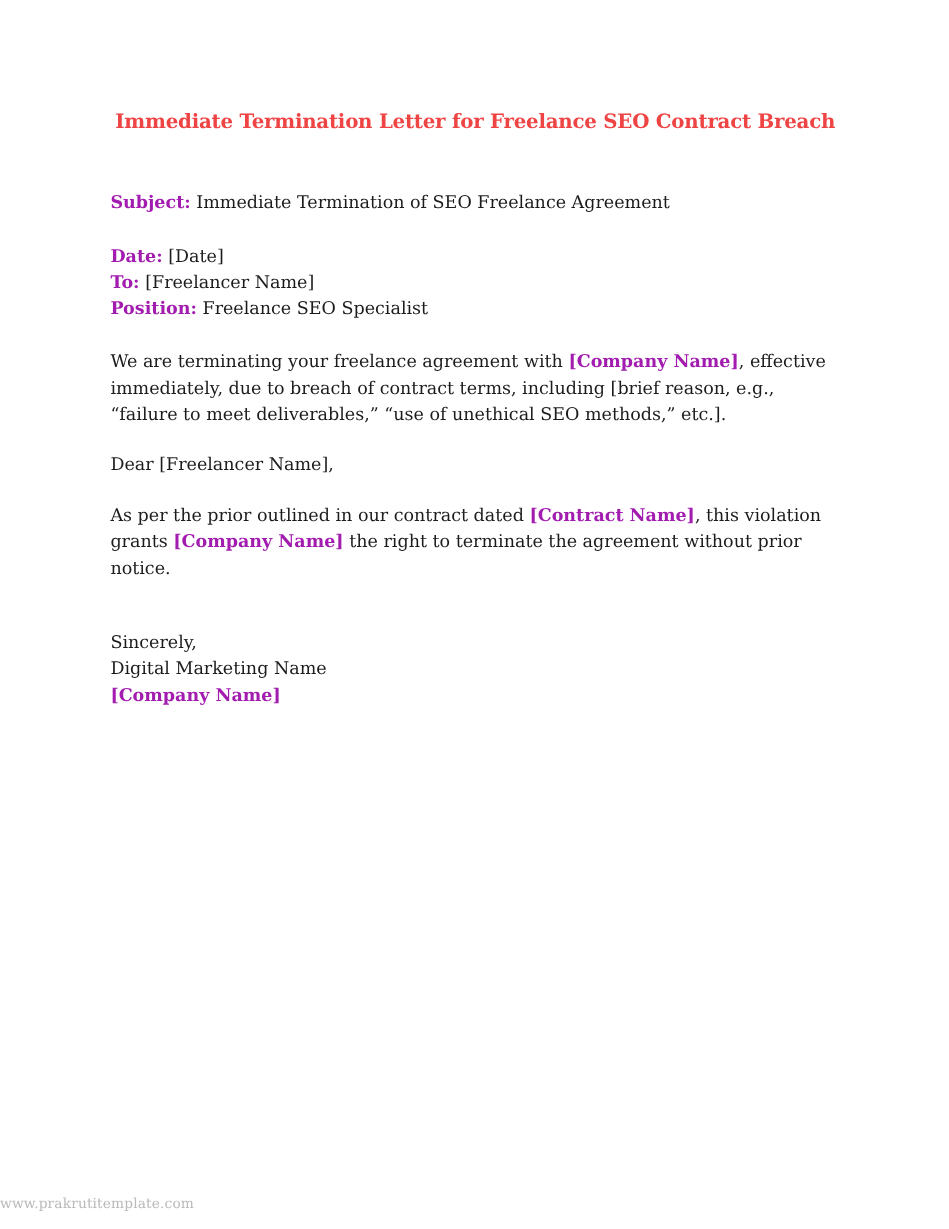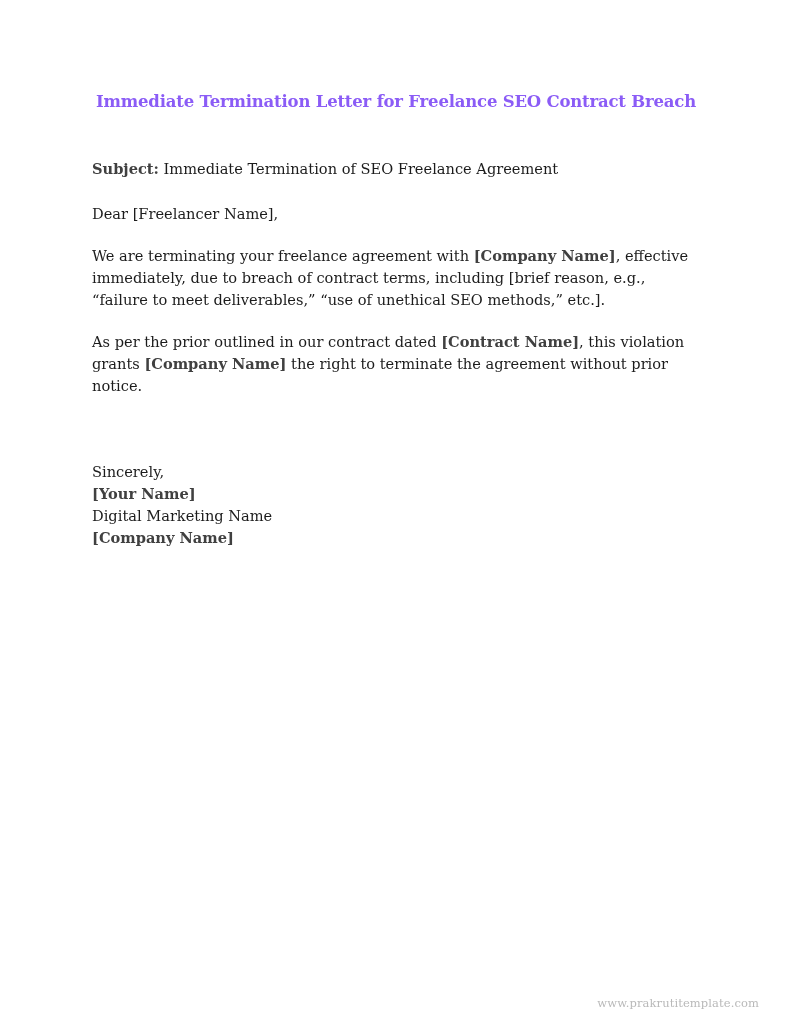--- a/index.html
+++ b/index.html
@@ -22,82 +22,95 @@
   }
   .doc-title {
     position: absolute;
     top: 92px;
     left: 92px;
     width: 608px;
     text-align: center;
     font-size: 16.5px;
     font-weight: bold;
     letter-spacing: -0.2px;
-    color: #8b5cf6;
+    color: #ef4444;
     line-height: 1.2;
   }
   .body-col {
     position: absolute;
     top: 158px;
     left: 92px;
     width: 608px;
   }
   .para {
     font-size: 14.6px;
     line-height: 22px;
     color: #1c1c1c;
     margin: 0;
     text-align: left;
   }
   .para b, .lbl {
     font-weight: bold;
-    color: #404040;
+    color: #a21caf;
   }
   .gap-subject   { margin-bottom: 23px; }
   .meta-line     { margin: 0; }
   .gap-meta      { margin-bottom: 22px; }
   .gap-para      { margin-bottom: 20px; }
   .gap-salut     { margin-bottom: 20px; }
-  .sign-block    { margin-top: 64px; }
+  .sign-block    { margin-top: 40px; }
   .sign-line     { margin: 0; }
   .footer {
     position: absolute;
     left: 0;
     top: 996px;
     width: 759px;
-    text-align: right;
+    text-align: left;
     font-size: 11.5px;
     color: #b9b9b9;
     font-family: "DejaVu Serif", "Liberation Serif", serif;
     letter-spacing: 0.1px;
   }
 </style>
 </head>
 <body>
 
 <div class="page">
 
   <div class="doc-title">Immediate Termination Letter for Freelance SEO Contract Breach</div>
 
   <div class="body-col">
 
     <p class="para gap-subject">
       <span class="lbl">Subject:</span>
       <span>Immediate Termination of SEO Freelance Agreement</span>
     </p>
 
+    <div class="gap-meta">
+      <p class="para meta-line">
+        <span class="lbl">Date:</span>
+        <span>[Date]</span>
+      </p>
+      <p class="para meta-line">
+        <span class="lbl">To:</span>
+        <span>[Freelancer Name]</span>
+      </p>
+      <p class="para meta-line">
+        <span class="lbl">Position:</span>
+        <span>Freelance SEO Specialist</span>
+      </p>
+    </div>
+
+    <p class="para gap-para"><span>We are terminating your freelance agreement with </span><b>[Company Name]</b><span>, effective immediately, due to breach of contract terms, including [brief reason, e.g., “failure to meet deliverables,” “use of unethical SEO methods,” etc.].</span></p>
 
     <p class="para gap-salut">Dear [Freelancer Name],</p>
-
-    <p class="para gap-para"><span>We are terminating your freelance agreement with </span><b>[Company Name]</b><span>, effective immediately, due to breach of contract terms, including [brief reason, e.g., “failure to meet deliverables,” “use of unethical SEO methods,” etc.].</span></p>
     <p class="para gap-para"><span>As per the prior outlined in our contract dated </span><b>[Contract Name]</b><span>, this violation grants </span><b>[Company Name]</b><span> the right to terminate the agreement without prior notice.</span></p>
 
     <div class="sign-block">
       <p class="para sign-line">Sincerely,</p>
-      <p class="para sign-line"><b>[Your Name]</b></p>
       <p class="para sign-line">Digital Marketing Name</p>
       <p class="para sign-line"><b>[Company Name]</b></p>
     </div>
 
   </div>
 
   <div class="footer">www.prakrutitemplate.com</div>
 
 </div>
 

